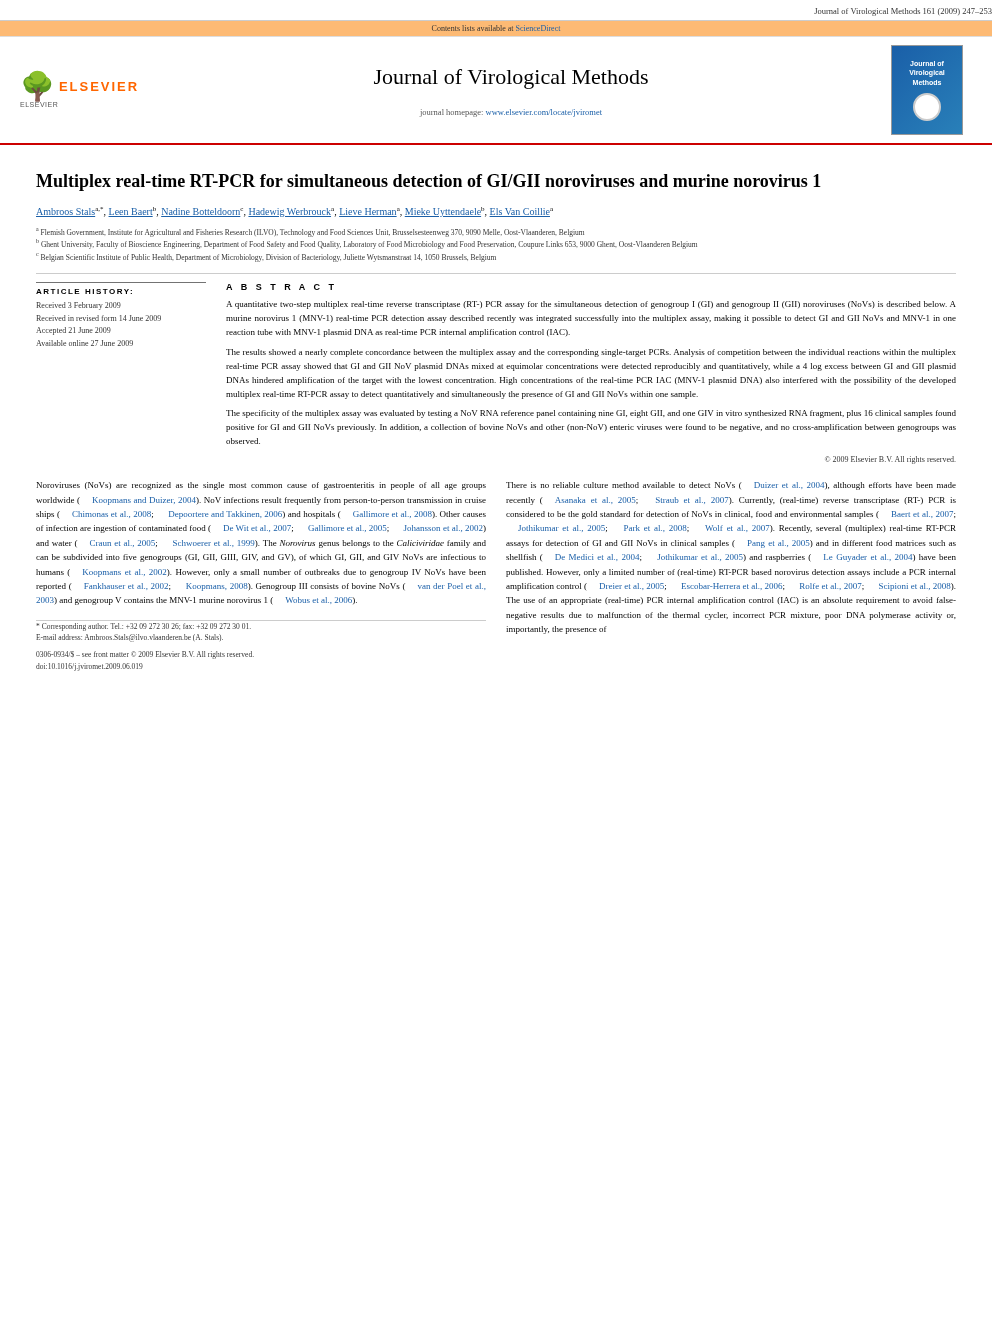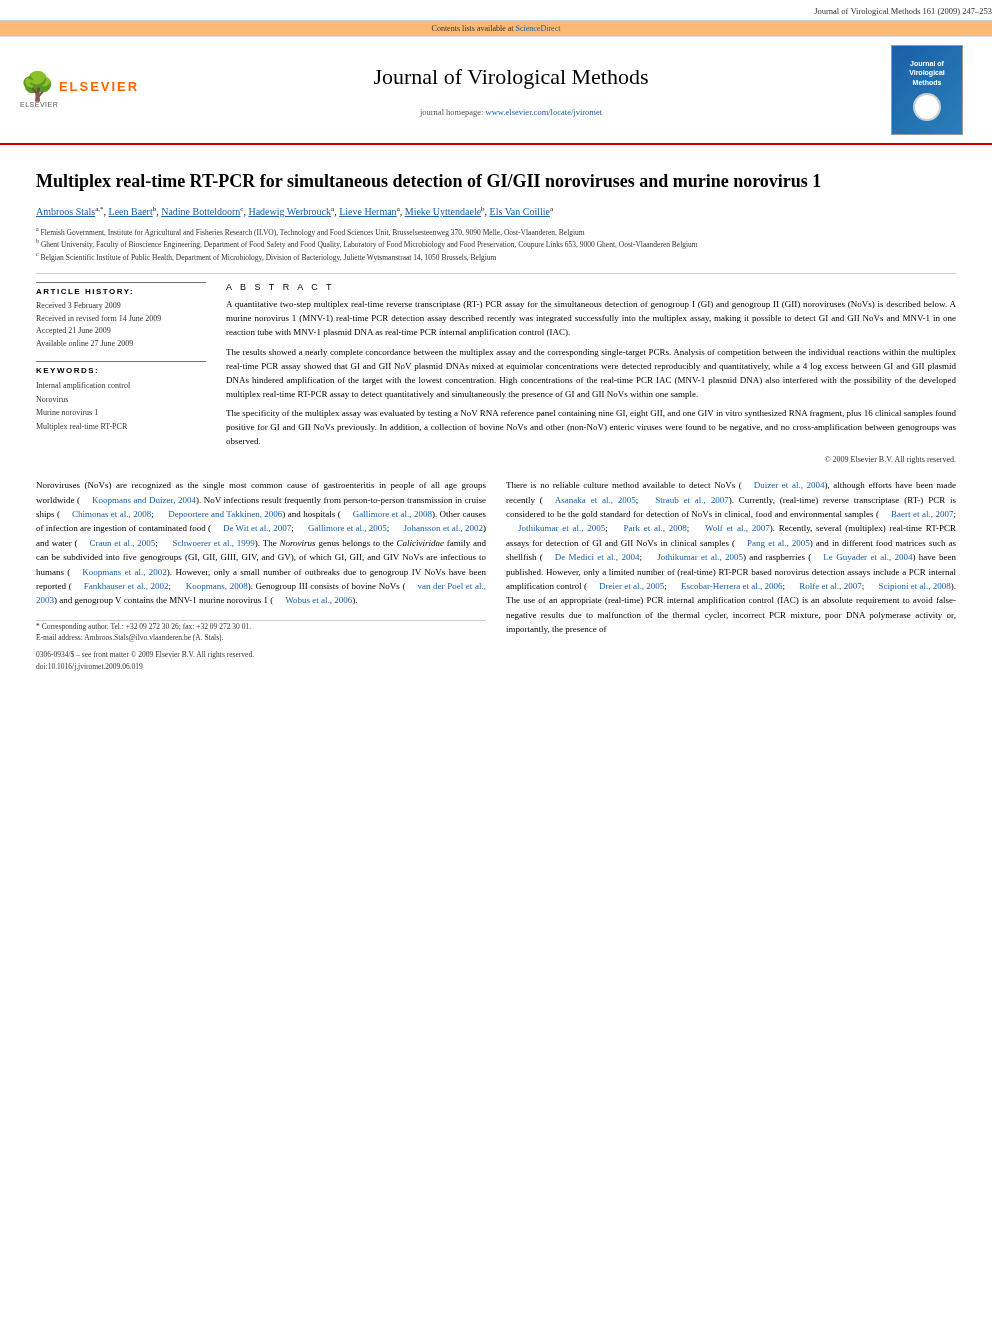--- a/index.html
+++ b/index.html
@@ -206,21 +206,21 @@
     .section-box .kw-item {
       font-size: 8px;
       color: #333;
       line-height: 1.7;
     }
 
     
     .abstract-heading {
       font-family: Arial, sans-serif;
       font-size: 9px;
-      font-weight: normal;
+      font-weight: bold;
       letter-spacing: 3px;
       text-transform: uppercase;
       margin-bottom: 6px;
     }
     .abstract-text {
       font-size: 9px;
       line-height: 1.55;
       text-align: justify;
       margin-bottom: 6px;
     }
@@ -339,27 +339,20 @@
     <div class="left-col">
 
       <div class="section-box">
         <h3>Article history:</h3>
         <div class="info-line">Received 3 February 2009</div>
         <div class="info-line">Received in revised form 14 June 2009</div>
         <div class="info-line">Accepted 21 June 2009</div>
         <div class="info-line">Available online 27 June 2009</div>
       </div>
 
-      <div class="section-box">
-        <h3>Keywords:</h3>
-        <div class="kw-item">Internal amplification control</div>
-        <div class="kw-item">Norovirus</div>
-        <div class="kw-item">Murine norovirus 1</div>
-        <div class="kw-item">Multiplex real-time RT-PCR</div>
-      </div>
     </div>
 
     <div class="right-col">
       <div class="abstract-heading">A B S T R A C T</div>
       <div class="abstract-text">A quantitative two-step multiplex real-time reverse transcriptase (RT-) PCR assay for the simultaneous detection of genogroup I (GI) and genogroup II (GII) noroviruses (NoVs) is described below. A murine norovirus 1 (MNV-1) real-time PCR detection assay described recently was integrated successfully into the multiplex assay, making it possible to detect GI and GII NoVs and MNV-1 in one reaction tube with MNV-1 plasmid DNA as real-time PCR internal amplification control (IAC).</div>
       <div class="abstract-text">The results showed a nearly complete concordance between the multiplex assay and the corresponding single-target PCRs. Analysis of competition between the individual reactions within the multiplex real-time PCR assay showed that GI and GII NoV plasmid DNAs mixed at equimolar concentrations were detected reproducibly and quantitatively, while a 4 log excess between GI and GII plasmid DNAs hindered amplification of the target with the lowest concentration. High concentrations of the real-time PCR IAC (MNV-1 plasmid DNA) also interfered with the possibility of the developed multiplex real-time RT-PCR assay to detect quantitatively and simultaneously the presence of GI and GII NoVs within one sample.</div>
       <div class="abstract-text">The specificity of the multiplex assay was evaluated by testing a NoV RNA reference panel containing nine GI, eight GII, and one GIV in vitro synthesized RNA fragment, plus 16 clinical samples found positive for GI and GII NoVs previously. In addition, a collection of bovine NoVs and other (non-NoV) enteric viruses were found to be negative, and no cross-amplification between genogroups was observed.</div>
       <div class="copyright-line">© 2009 Elsevier B.V. All rights reserved.</div>
     </div>
   </div>

